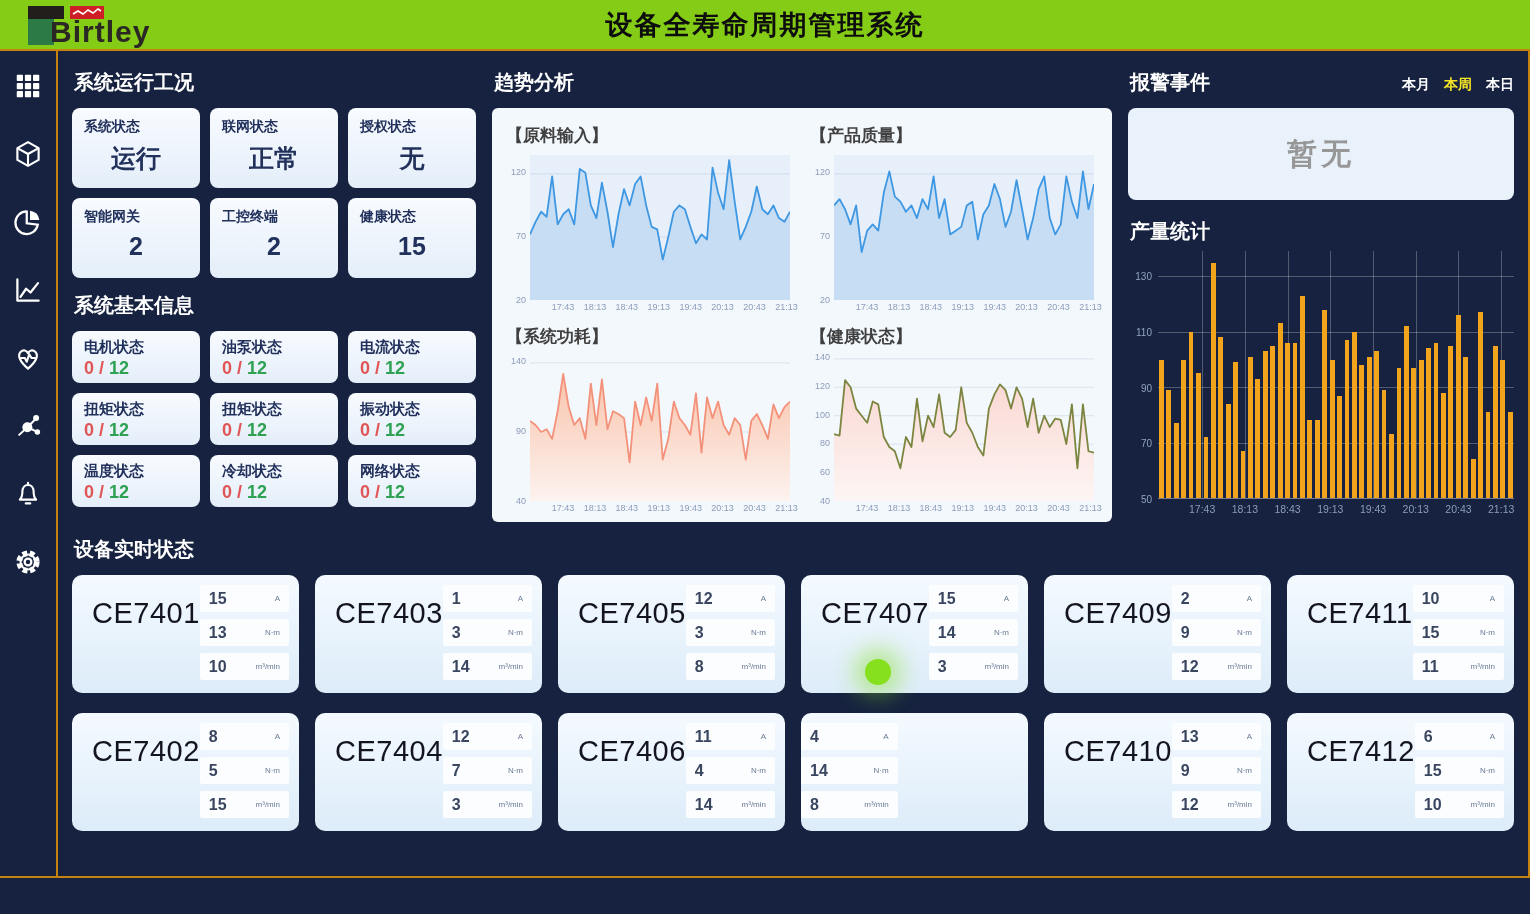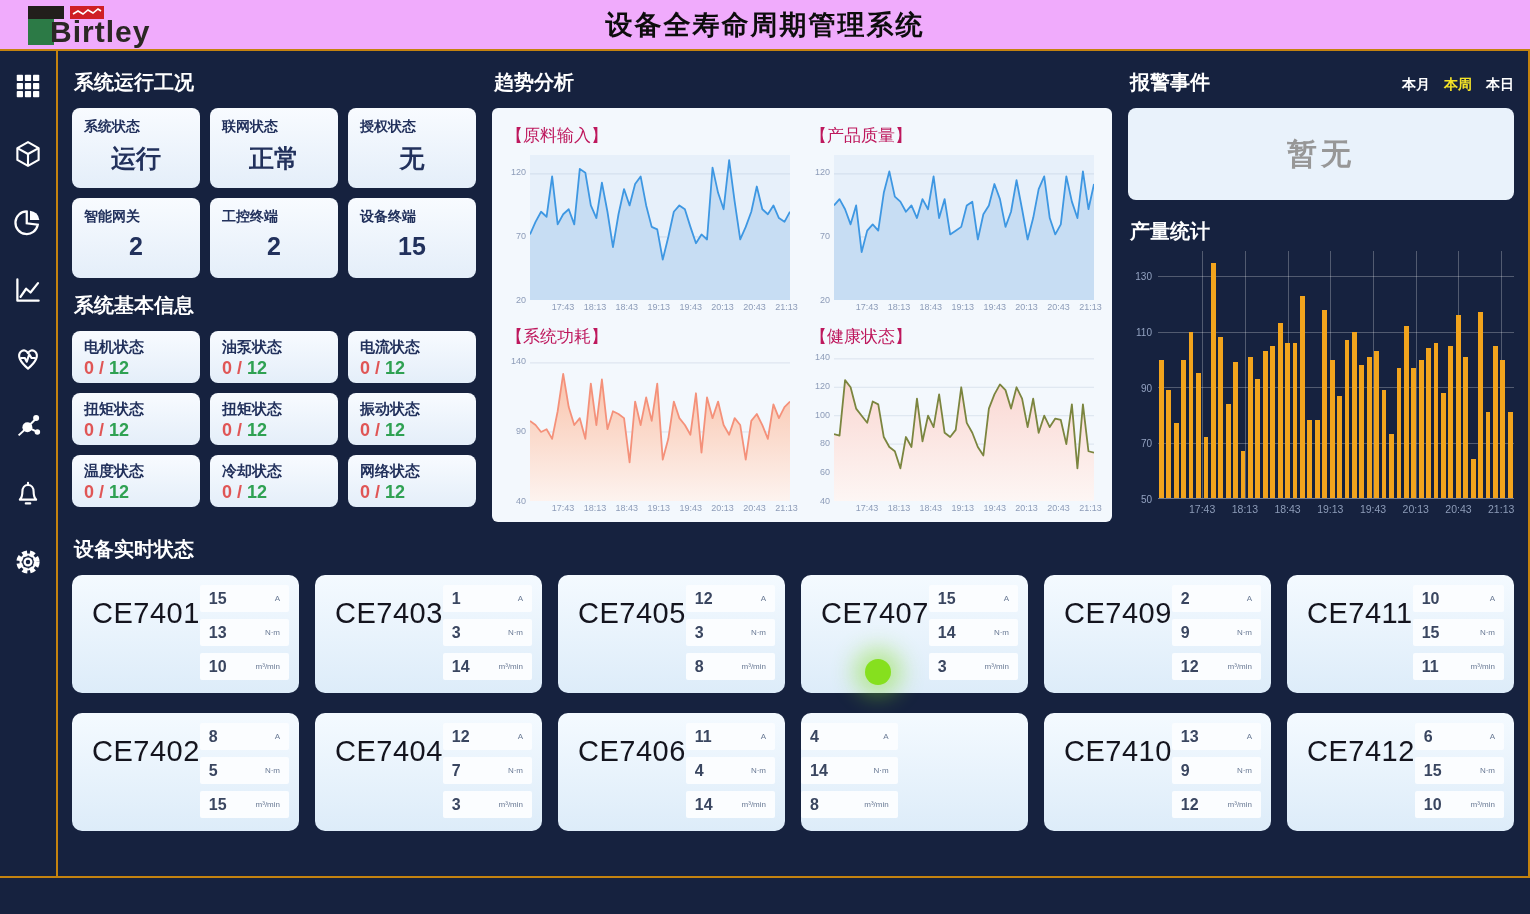--- a/index.html
+++ b/index.html
@@ -1,20 +1,20 @@
 <!DOCTYPE html>
 <html><head>
 <meta charset="utf-8">
 <style>
   * { margin:0; padding:0; box-sizing:border-box; }
   html,body { width:1530px; height:914px; overflow:hidden; background:#16223f;
               font-family:"Liberation Sans", sans-serif; }
 
   
-  .header { height:51px; background:#f0abfc; border-bottom:2px solid #c4830f;
+  .header { height:51px; background:#84cc16; border-bottom:2px solid #c4830f;
             position:relative; display:flex; align-items:center; justify-content:center; }
   .logo { position:absolute; left:28px; top:4px; width:140px; height:44px; }
   .logo-marks { position:absolute; left:0; top:2px; display:flex; gap:6px; }
   .m-black { width:36px; height:13px; background:#221e1b; display:inline-block; }
   .m-red { width:34px; height:13px; background:#cf1f26; display:inline-block; position:relative; }
   .m-red svg { position:absolute; inset:0; }
   .logo-bottom { position:absolute; left:0; top:15px; display:flex; align-items:flex-start; }
   .m-green { width:26px; height:26px; background:#2c7a46; display:inline-block; }
   .logo-text { font-size:30px; font-weight:bold; color:#2b2724; letter-spacing:1px; margin-left:-4px; line-height:26px; }
   .app-title { font-size:27px; font-weight:bold; color:#0d0d0d; letter-spacing:2px; }
@@ -48,21 +48,21 @@
   .info-card .card-label { font-size:15px; font-weight:bold; color:#22315c; }
   .info-card .card-count { font-size:18px; font-weight:bold; margin-top:1px; }
   .info-card .cnt,.info-card .slash { color:#e05555; }
   .info-card .tot { color:#2fa152; }
   .mb14 { margin-bottom:14px; }
 
   
   .trend-card { background:#f3f8fd; border-radius:6px; height:414px; padding:10px 12px 6px;
                 display:grid; grid-template-columns:1fr 1fr; gap:4px 12px; }
   .mini-chart { display:flex; flex-direction:column; min-height:0; }
-  .mini-title { font-size:17px; font-weight:normal; color:#be185d; margin:6px 0 6px 2px; }
+  .mini-title { font-size:17px; font-weight:bold; color:#404040; margin:6px 0 6px 2px; }
   .mini-body { flex:1; display:flex; min-height:0; }
   .ylabels { width:26px; position:relative; }
   .ylabels span { position:absolute; right:4px; transform:translateY(-50%); font-size:9px; color:#8d9cb8;margin-left:22px; }
   .plot { flex:1; position:relative; margin:2px 6px 0 0; }
   .plot svg { position:absolute; inset:0; width:100%; height:100%; }
   .xlabels { height:15px; position:relative; margin-left:26px; }
   .xlabels span { position:absolute; top:2px; transform:translateX(-50%); font-size:9px; color:#8d9cb8; white-space:nowrap; }
 
   
   .alarm-head { display:flex; align-items:baseline; justify-content:space-between; }
@@ -207,21 +207,21 @@
   </div>
             <div class="stat-card">
     <div class="card-label">智能网关</div>
     <div class="card-value">2</div>
   </div>
             <div class="stat-card">
     <div class="card-label">工控终端</div>
     <div class="card-value">2</div>
   </div>
             <div class="stat-card">
-    <div class="card-label">设备终端</div>
+    <div class="card-label">健康状态</div>
     <div class="card-value">15</div>
   </div>
           </div>
         <div class="sec-title">系统基本信息</div>
         <div class="grid3 info" id="info-grid">
             <div class="info-card">
     <div class="card-label">电机状态</div>
     <div class="card-count">
       <span class="cnt">0</span><span class="slash"> / </span><span class="tot">12</span>
     </div>

